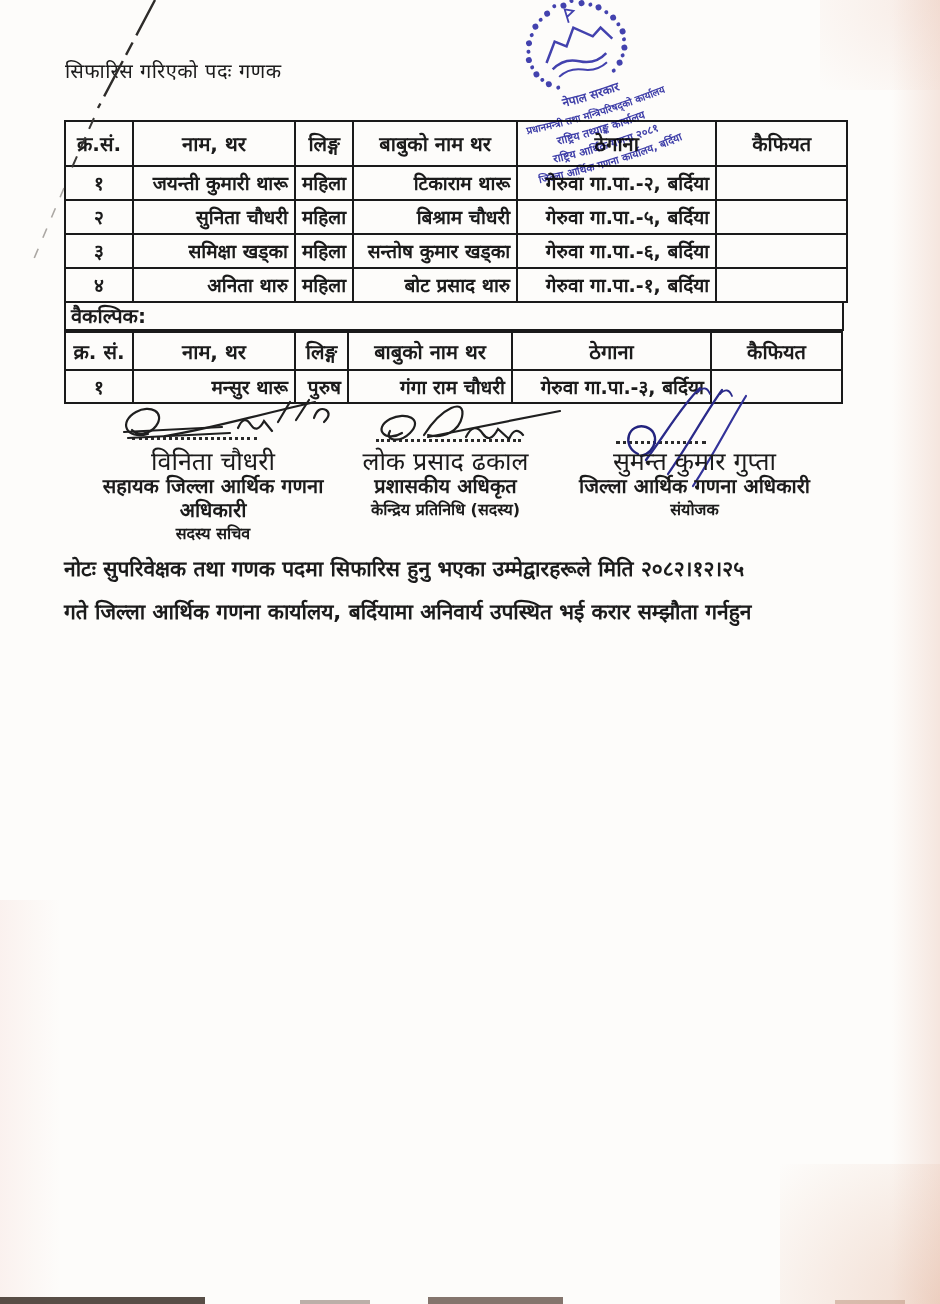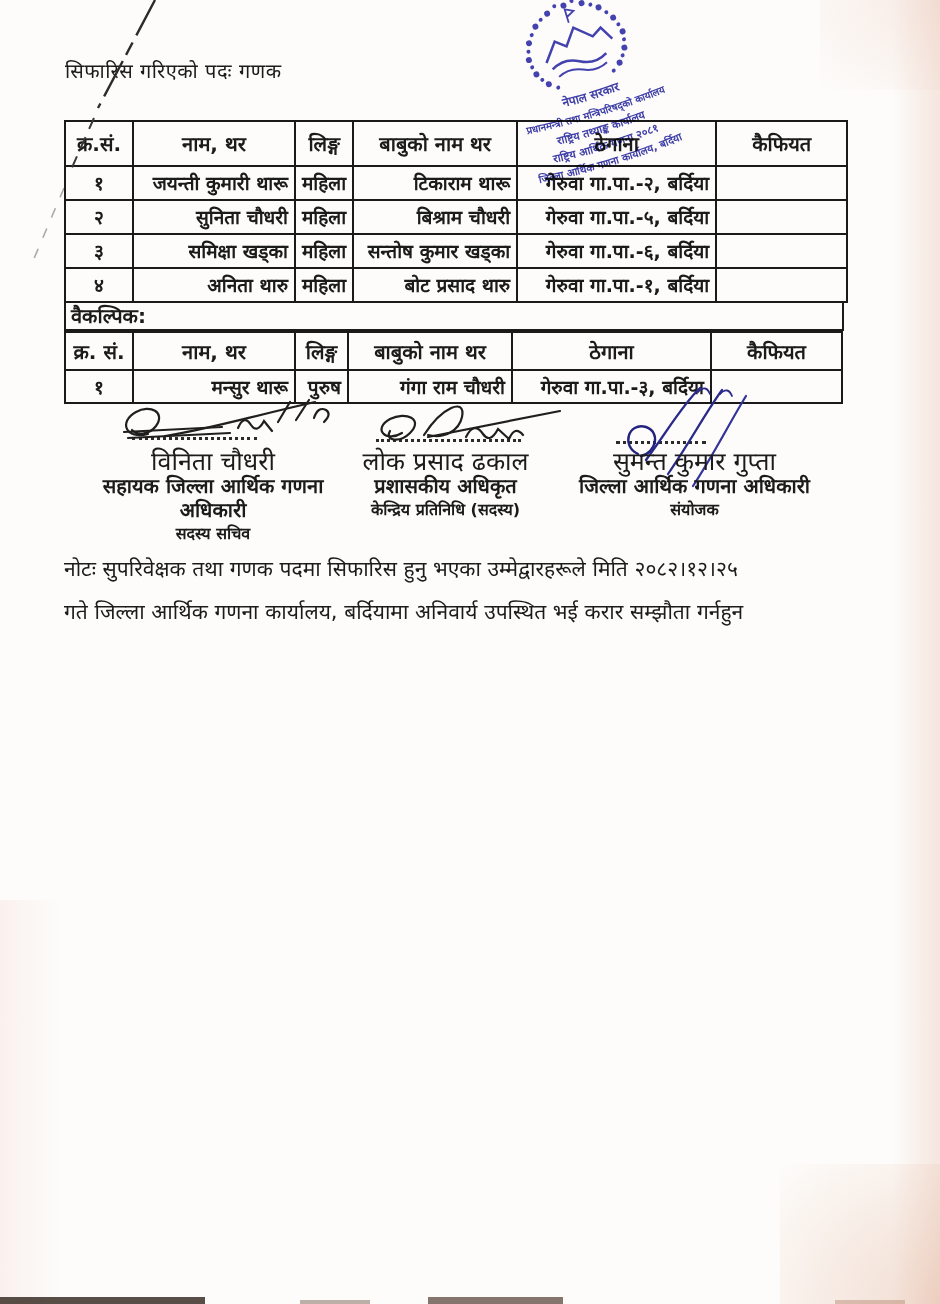--- a/index.html
+++ b/index.html
@@ -40,21 +40,21 @@
   .sig-block .rl{font-size:16px;font-weight:700;line-height:24px;}
   .sb1{left:78px;top:450px;width:270px;}
   .sb2{left:328px;top:450px;width:235px;}
   .sb3{left:572px;top:450px;width:245px;}
   .dotline{position:absolute;border-bottom:3px dotted #2b2b2b;height:0;}
   .dl1{left:132px;top:437px;width:125px;}
   .dl2{left:376px;top:439px;width:145px;}
   .dl3{left:616px;top:441px;width:90px;}
   .sig-ink{position:absolute;pointer-events:none;}
   
-  .note{position:absolute;left:64px;top:548px;width:790px;font-size:21px;font-weight:400;}
+  .note{position:absolute;left:64px;top:548px;width:790px;font-size:21px;font-weight:700;}
   .note .ln{line-height:43px;}
   
   .stamp{position:absolute;left:462px;top:-10px;width:250px;height:185px;
     transform:rotate(-17deg);transform-origin:50% 50%;opacity:.93;mix-blend-mode:multiply;z-index:5;pointer-events:none;}
   
   .artifacts{position:absolute;left:0;top:0;z-index:9;pointer-events:none;}
 </style>
 </head>
 <body>
 

